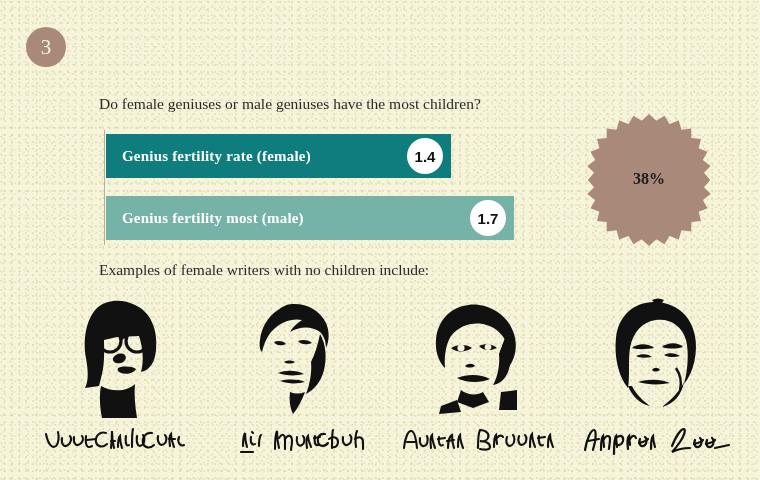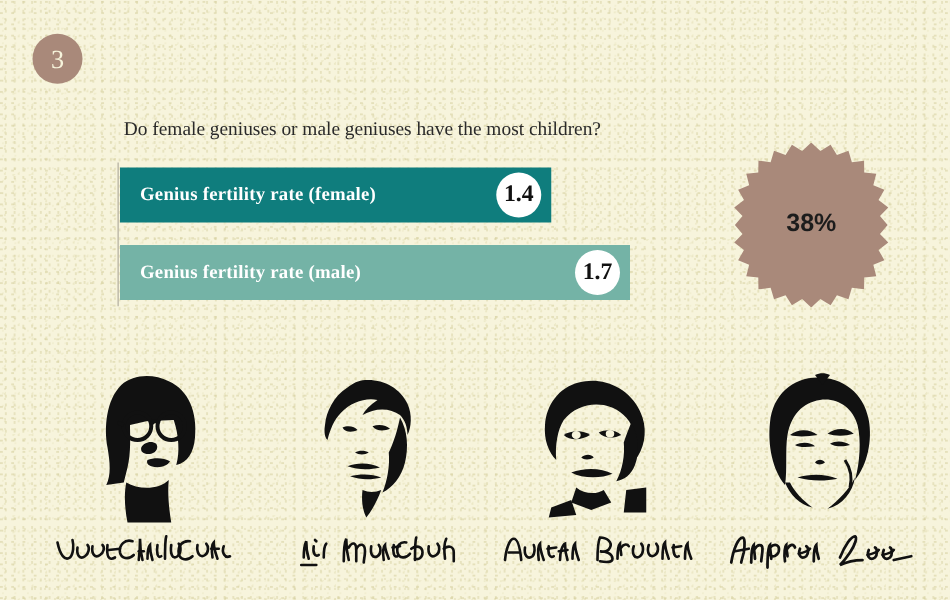--- a/index.html
+++ b/index.html
@@ -64,21 +64,21 @@
     font-family: "Liberation Serif", serif;
     font-size: 15.5px;
     color: #2a2a2a;
     white-space: nowrap;
     margin-top: 12px;
   }
 
   
   .chart {
     position: absolute;
-    left: 94px; top: 130px;
+    left: 104px; top: 130px;
     width: 430px; height: 115px;
   }
   .axis-line {
     position: absolute;
     left: 0; top: 0;
     width: 1px; height: 115px;
     background: #b5b0a0;
   }
   .bar-row {
     position: absolute;
@@ -102,23 +102,23 @@
     padding-left: 16px;
     white-space: nowrap;
     letter-spacing: .2px;
   }
   .bar-value {
     position: absolute;
     width: 36px; height: 36px;
     border-radius: 50%;
     background: #ffffff;
     color: #111111;
-    font-family: Liberation Serif, serif;
+    font-family: Liberation Sans, sans-serif;
     font-weight: bold;
-    font-size: 19px;
+    font-size: 15px;
     display: flex;
     align-items: center;
     justify-content: center;
     top: 4px;
   }
 
   
   .starburst {
     position: absolute;
     left: 584px; top: 114px;
@@ -150,23 +150,23 @@
       82.6% 81.8%, 82.5% 89.0%, 75.0% 88.1%, 72.9% 95.0%, 65.8% 92.5%,
       61.9% 98.7%, 55.6% 94.9%, 50% 100%, 44.4% 94.9%, 38.1% 98.7%,
       34.2% 92.5%, 27.1% 95.0%, 25.0% 88.1%, 17.5% 89.0%, 17.4% 81.8%,
       10.0% 81.0%, 11.8% 74.1%, 5.0% 71.4%, 8.6% 65.1%, 2.6% 60.6%,
       7.7% 55.5%, 3.0% 50.0%, 7.7% 44.5%, 2.6% 39.4%, 8.6% 34.9%,
       5.0% 28.6%, 11.8% 25.9%, 10.0% 19.0%, 17.4% 18.2%, 17.5% 11.0%,
       25.0% 11.9%, 27.1% 5.0%, 34.2% 7.5%, 38.1% 1.3%, 44.4% 5.1%
     );
   }
   .starburst-pct {
-    font-family: Liberation Sans, sans-serif;
+    font-family: Liberation Serif, serif;
     font-weight: bold;
-    font-size: 20px;
+    font-size: 16px;
     color: #1c1c1c;
     line-height: 1;
     margin-bottom: 2px;
   }
   .starburst-body {
     font-family: "Liberation Serif", serif;
     font-weight: bold;
     font-size: 10.5px;
     color: #fdfbf2;
     line-height: 1.32;
@@ -227,30 +227,31 @@
 
     <div class="bar-row r0">
       <div class="bar" id="bar0" style="width: 345px; background: rgb(15, 125, 125);">
         <span class="bar-label">Genius fertility rate (female)</span>
       </div>
       <div class="bar-value" id="val0" style="left: 301px;">1.4</div>
     </div>
 
     <div class="bar-row r1">
       <div class="bar" id="bar1" style="width: 408px; background: rgb(116, 179, 166);">
-        <span class="bar-label">Genius fertility rate (male)</span>
+        <span class="bar-label">Genius fertility most (male)</span>
       </div>
       <div class="bar-value" id="val1" style="left: 364px; text-align: center;">1.7</div>
     </div>
   </div>
 
   <div class="starburst">
     <div class="starburst-pct">38%</div>
   </div>
 
+  <div class="examples-label">Examples of female writers with no children include:</div>
 
   <div class="portraits">
 
     <div class="portrait-cell">
       <svg class="portrait-art" viewBox="0 0 130 125">
         <path fill="#111111" d="M42 12 C30 24 28 46 31 62 C33 74 34 84 30 92 L44 90 L47 78 C50 66 49 52 49 44 L62 41 L84 40 C88 52 89 66 86 76 C95 74 100 66 101 54 C103 34 96 16 80 9 C68 3 52 3 42 12 Z"></path>
         <path fill="#111111" d="M46 90 C44 100 45 112 47 122 L82 122 C80 110 79 98 80 88 C72 96 56 96 46 90 Z"></path>
         <path fill="#111111" d="M58 62 C60 58 66 56 70 59 C72 62 70 66 66 67 C61 68 57 66 58 62 Z"></path>
         <path fill="#111111" d="M63 72 C68 70 76 70 81 73 C79 77 72 79 66 77 C63 76 62 74 63 72 Z"></path>
         <g fill="none" stroke="#111111" stroke-width="3.2">

